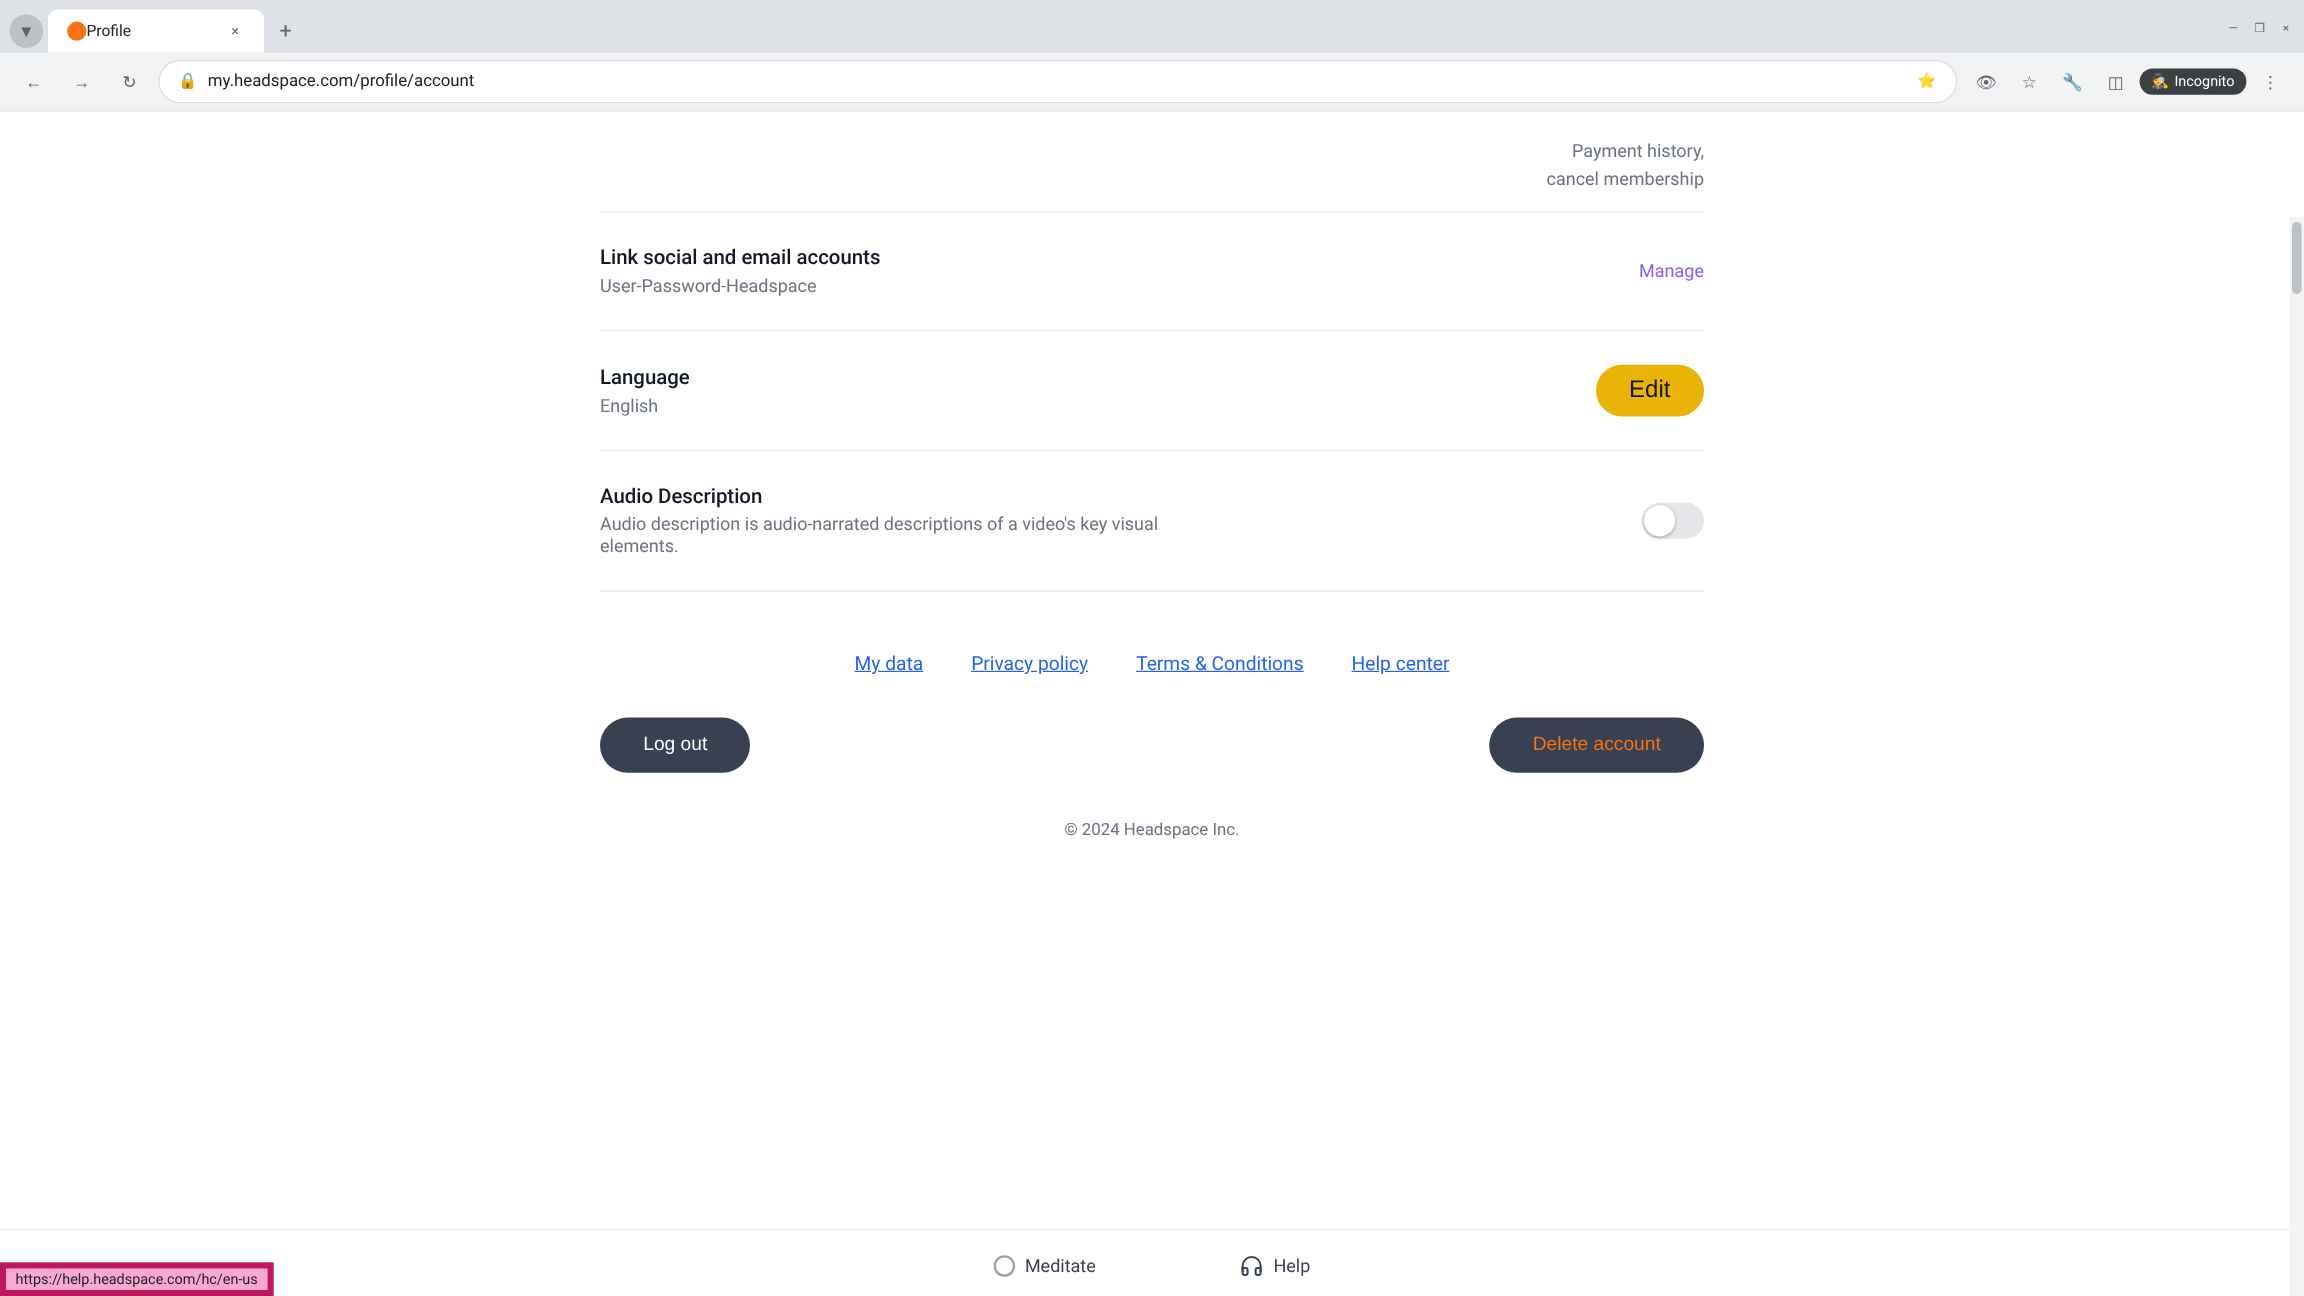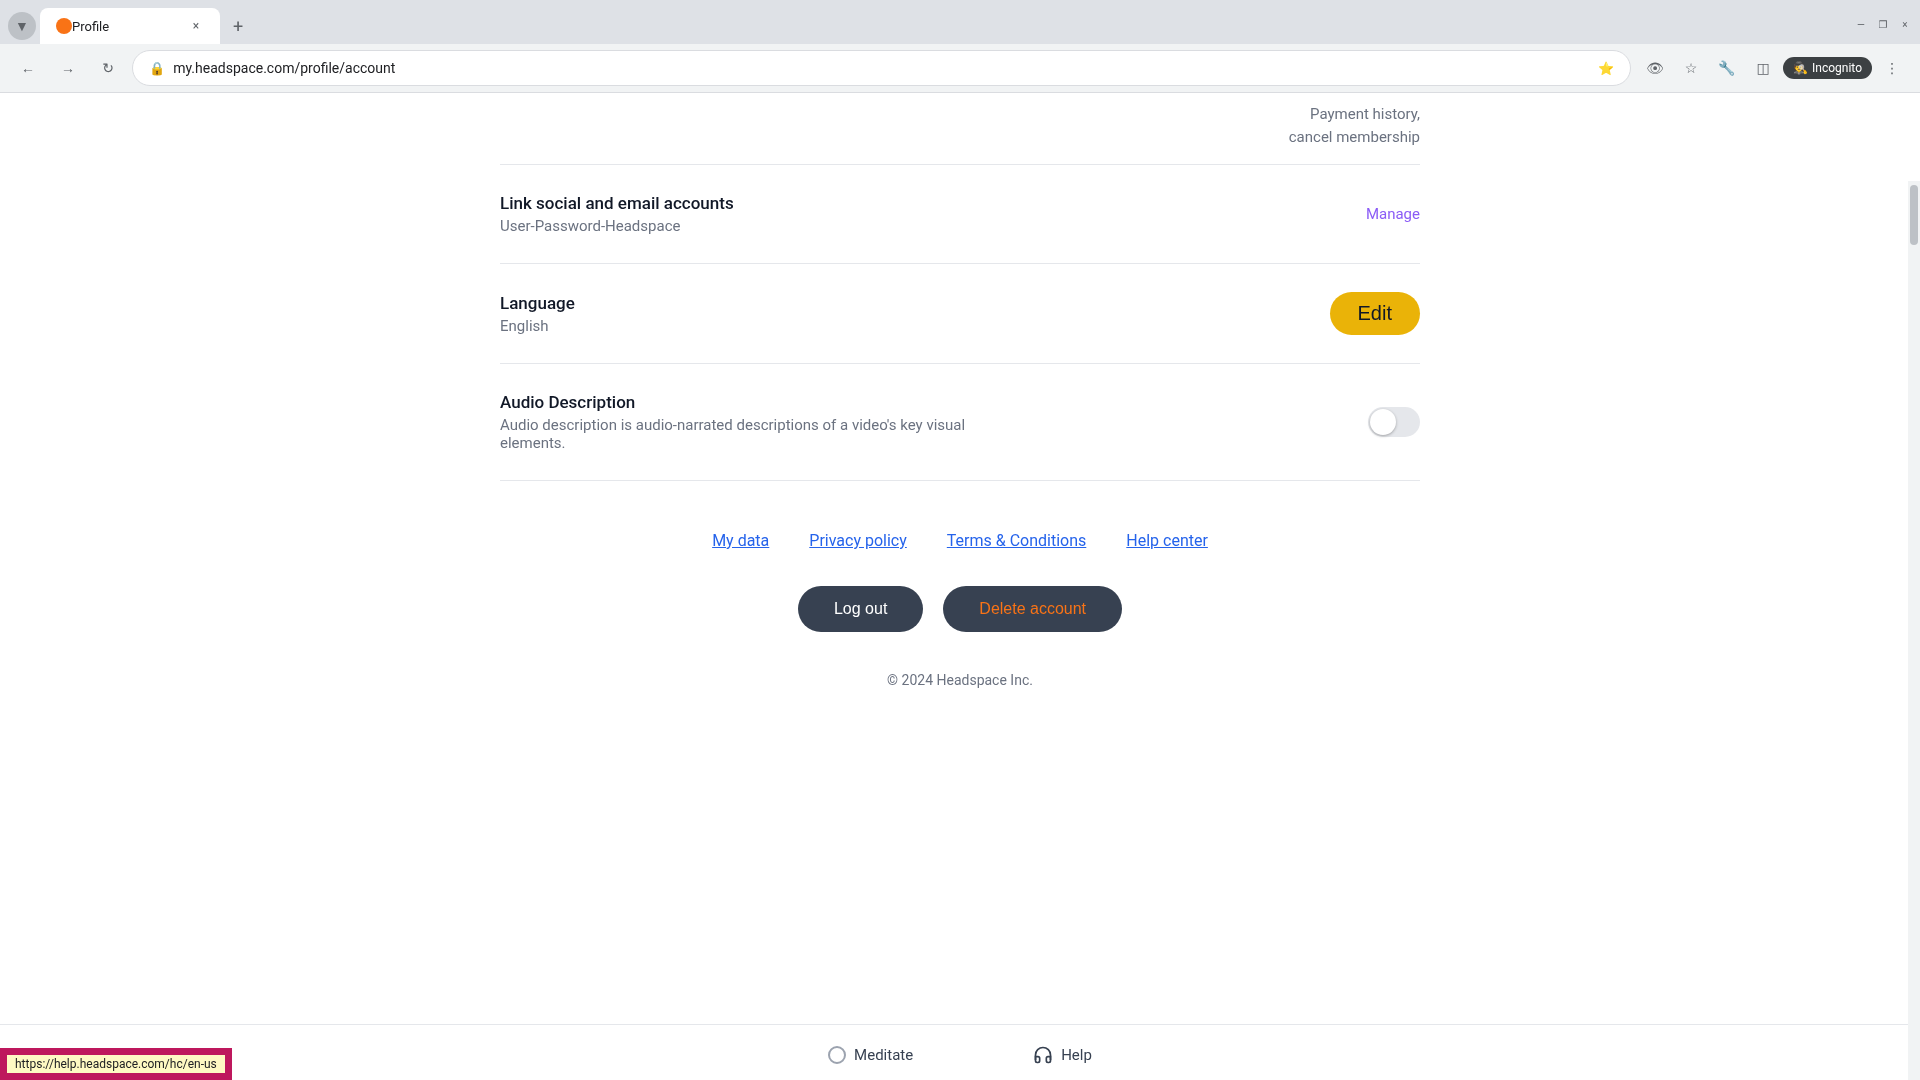--- a/index.html
+++ b/index.html
@@ -193,21 +193,21 @@
     }
 
     .main-content {
       max-width: 960px;
       margin: 0 auto;
       padding: 0 20px;
     }
 
     
     .top-partial {
-      padding: 10px 0 16px;
+      padding: 22px 0 16px;
       text-align: right;
       border-bottom: 1px solid #e5e7eb;
       margin-bottom: 0;
     }
 
     .top-partial-text {
       font-size: 15px;
       color: #6b7280;
       line-height: 1.5;
     }
@@ -297,21 +297,21 @@
 
     .footer-link {
       color: #2563eb;
       font-size: 16px;
       text-decoration: underline;
       cursor: pointer;
     }
 
     .action-buttons {
       display: flex;
-      justify-content: center;
+      justify-content: space-between;
       gap: 20px;
       margin-bottom: 40px;
     }
 
     .action-btn {
       border: none;
       border-radius: 24px;
       padding: 14px 36px;
       font-size: 16px;
       font-weight: 500;
@@ -388,22 +388,22 @@
       position: absolute;
       right: 2px;
       top: 2px;
     }
 
     
     .status-bar {
       position: absolute;
       bottom: 0;
       left: 0;
-      background: #fef9c3;
-      border: 7px solid #be185d;
+      background: #f9a8d4;
+      border: 5px solid #be185d;
       padding: 2px 8px;
       font-size: 12px;
       color: #202124;
       z-index: 100;
     }
   </style>
 </head>
 <body>
 
 <div class="browser-frame">

